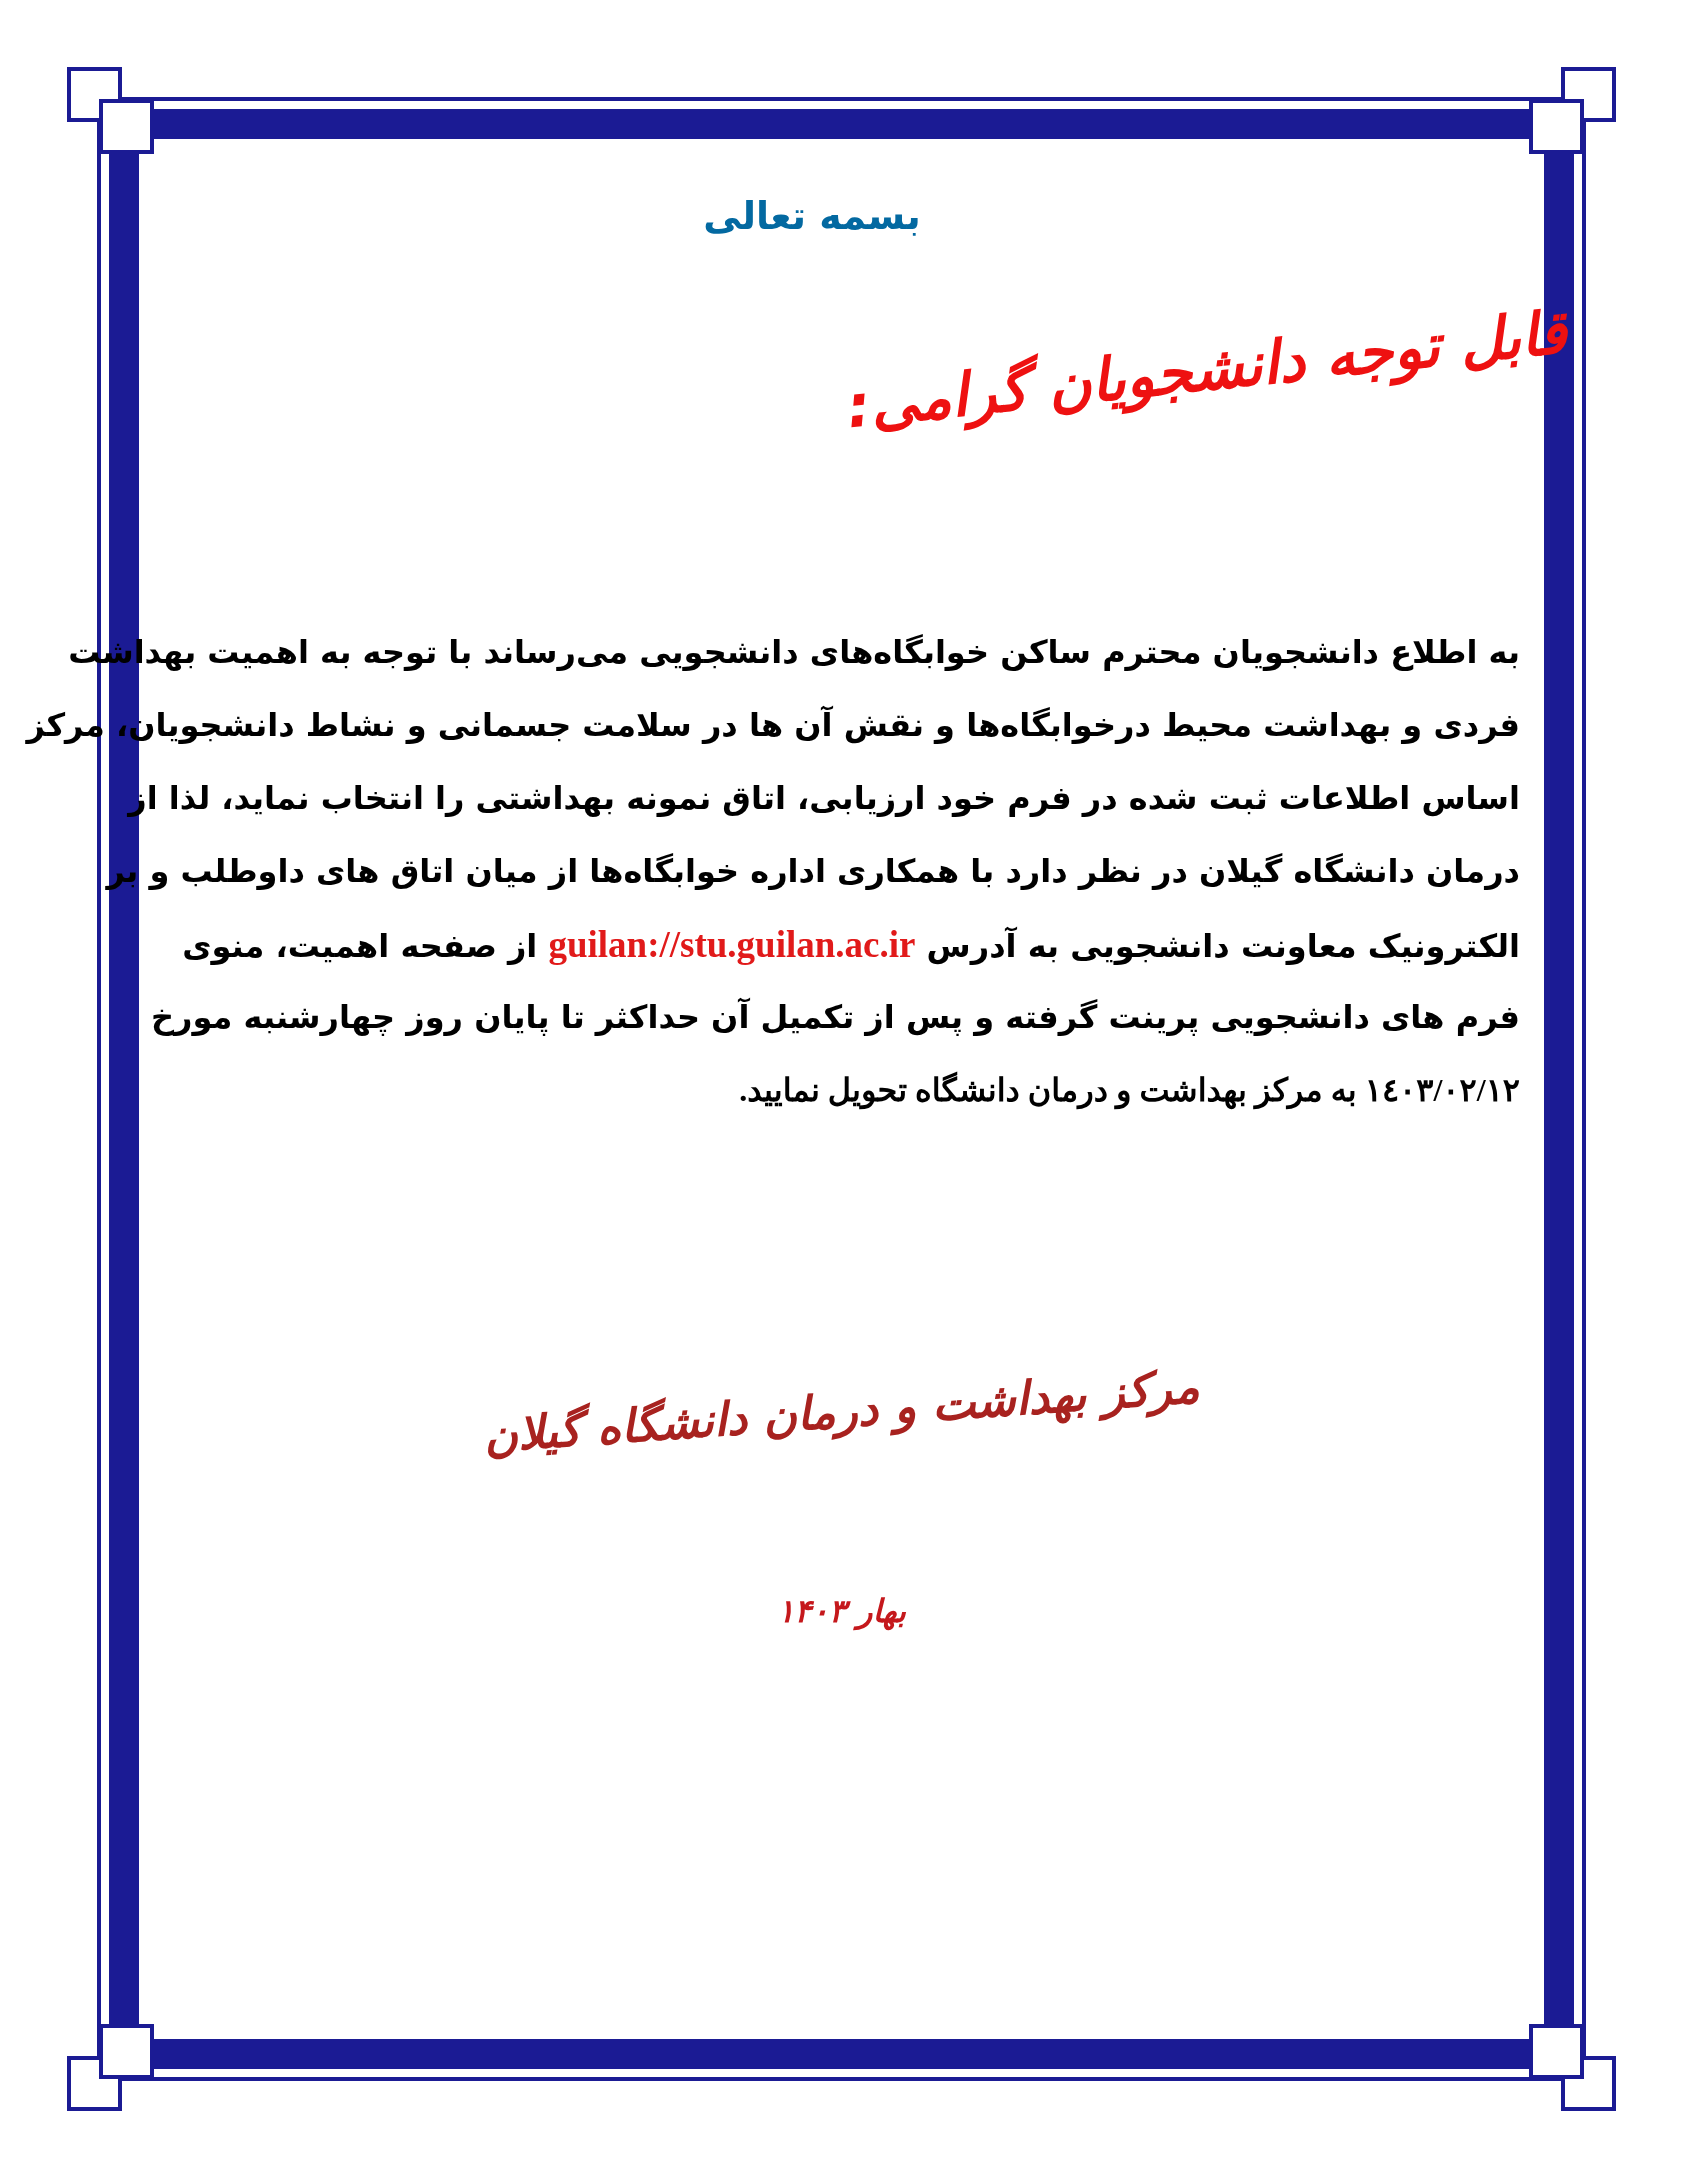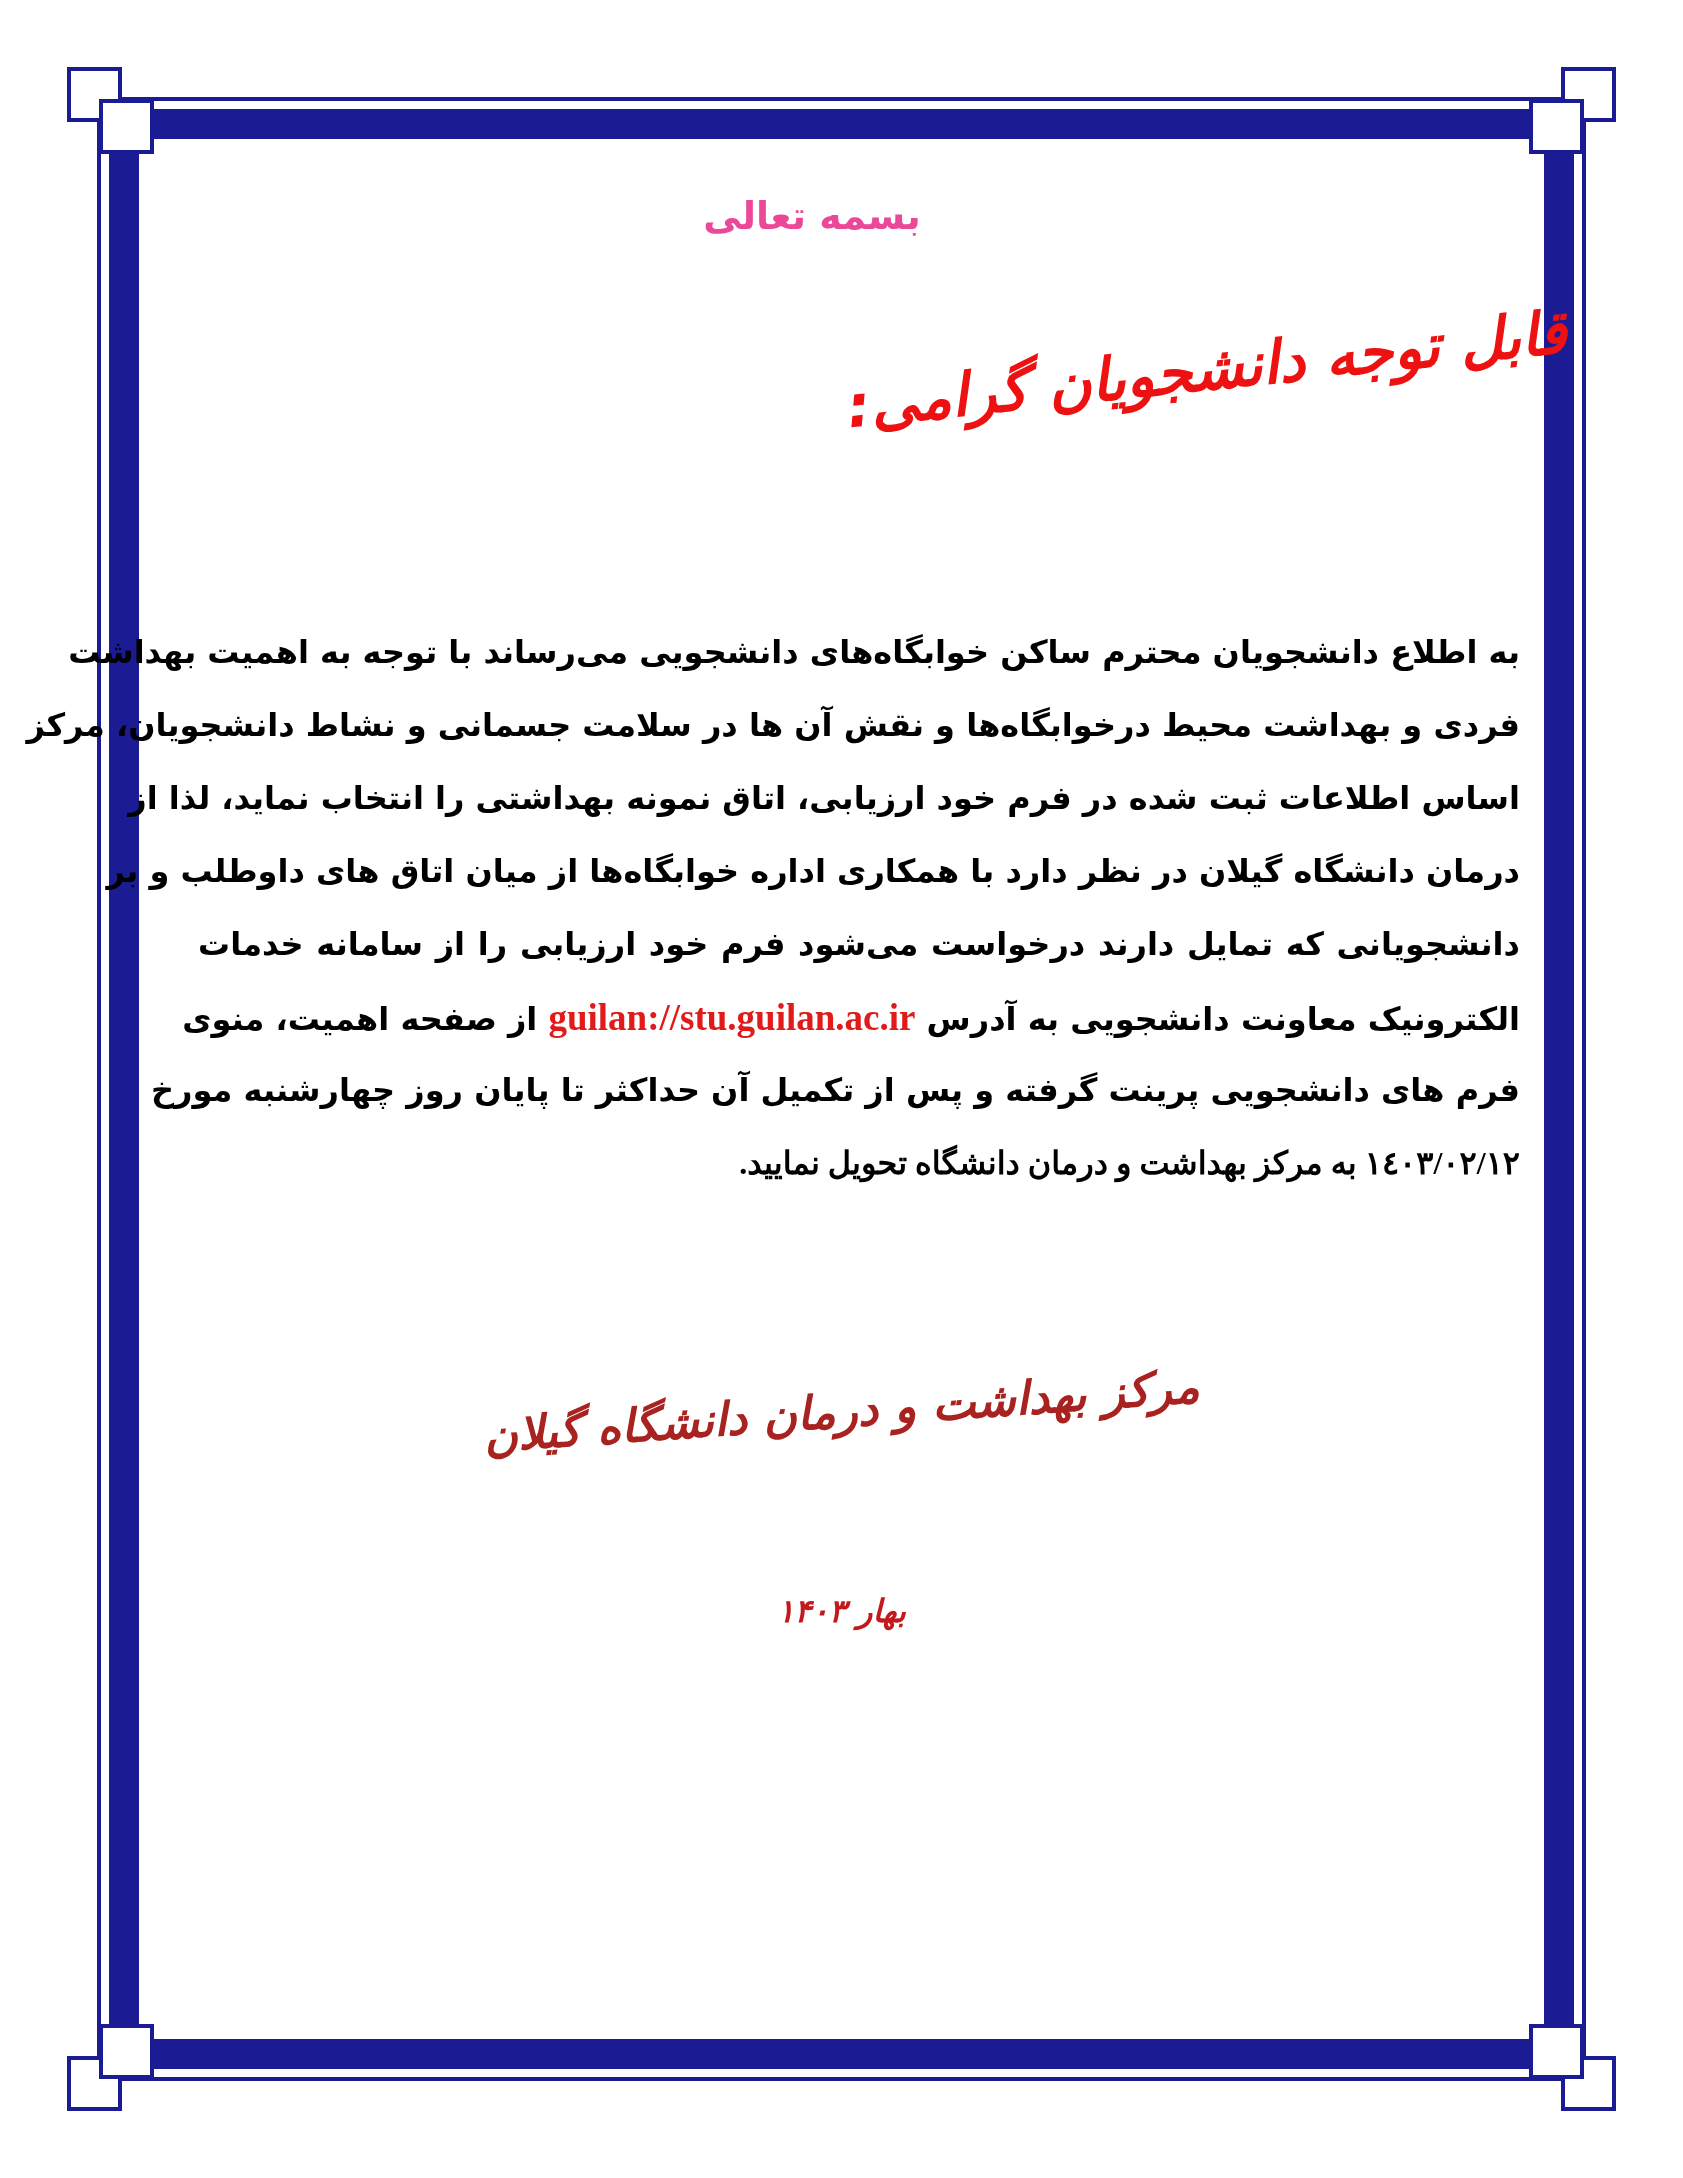--- a/index.html
+++ b/index.html
@@ -19,21 +19,21 @@
     border:4px solid #1b1b94;background:#ffffff;}
   .corner .sq-a{left:12px;top:12px;}
   .corner .sq-b{left:44px;top:44px;}
   .corner-tl{top:55px;left:55px;}
   .corner-tr{top:55px;right:55px;transform:scaleX(-1);}
   .corner-bl{bottom:55px;left:55px;transform:scaleY(-1);}
   .corner-br{bottom:55px;right:55px;transform:scale(-1,-1);}
   
   .bismillah{
     position:absolute;top:194px;left:0;right:59px;text-align:center;
-    font-size:38px;font-weight:bold;color:#ec4899;direction:rtl;
+    font-size:38px;font-weight:bold;color:#0369a1;direction:rtl;
   }
   .callig-title{
     position:absolute;top:297px;right:117px;direction:rtl;
     font-size:59px;font-weight:bold;font-style:italic;color:#ee1111;
     transform:rotate(-6deg);transform-origin:right center;white-space:nowrap;
     letter-spacing:-1px;
   }
   .notice-heading{
     position:absolute;top:517px;right:149px;direction:rtl;white-space:nowrap;
     font-size:40px;font-weight:bold;color:#e31b1b;
@@ -88,21 +88,20 @@
   <div class="bismillah">بسمه تعالی</div>
 
   <div class="callig-title">قابل توجه دانشجویان گرامی:</div>
 
 
   <div class="body-text">
     <div class="bline">به اطلاع دانشجویان محترم ساکن خوابگاه‌های دانشجویی می‌رساند با توجه به اهمیت بهداشت</div>
     <div class="bline">فردی و بهداشت محیط درخوابگاه‌ها و نقش آن ها در سلامت جسمانی و نشاط دانشجویان، مرکز</div>
     <div class="bline">اساس اطلاعات ثبت شده در فرم خود ارزیابی، اتاق نمونه بهداشتی را انتخاب نماید، لذا از</div>
     <div class="bline">درمان دانشگاه گیلان در نظر دارد با همکاری اداره خوابگاه‌ها از میان اتاق های داوطلب و بر</div>
-    <div class="bline">دانشجویانی که تمایل دارند درخواست می‌شود فرم خود ارزیابی را از سامانه خدمات</div>
     <div class="bline">
       <span>الکترونیک معاونت دانشجویی به آدرس</span>
       <span class="url-link">guilan://stu.guilan.ac.ir</span>
       <span>از صفحه اهمیت، منوی</span>
     </div>
     <div class="bline">فرم های دانشجویی پرینت گرفته و پس از تکمیل آن حداکثر تا پایان روز چهارشنبه مورخ</div>
     <div class="bline last">١٤٠٣/٠٢/١٢ به مرکز بهداشت و درمان دانشگاه تحویل نمایید.</div>
   </div>
 
   <div class="signature">مرکز بهداشت و درمان دانشگاه گیلان</div>

